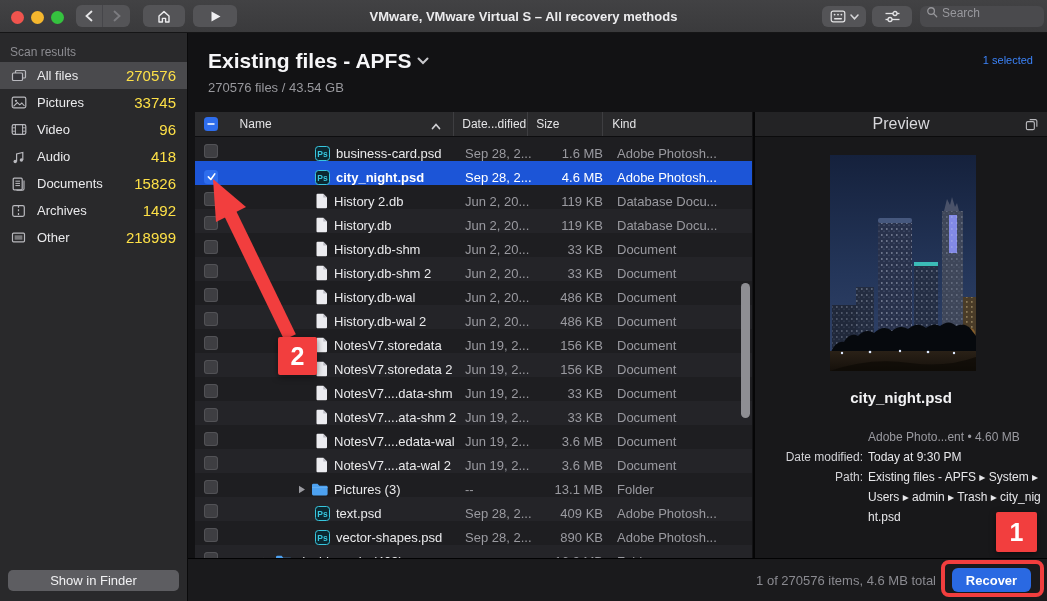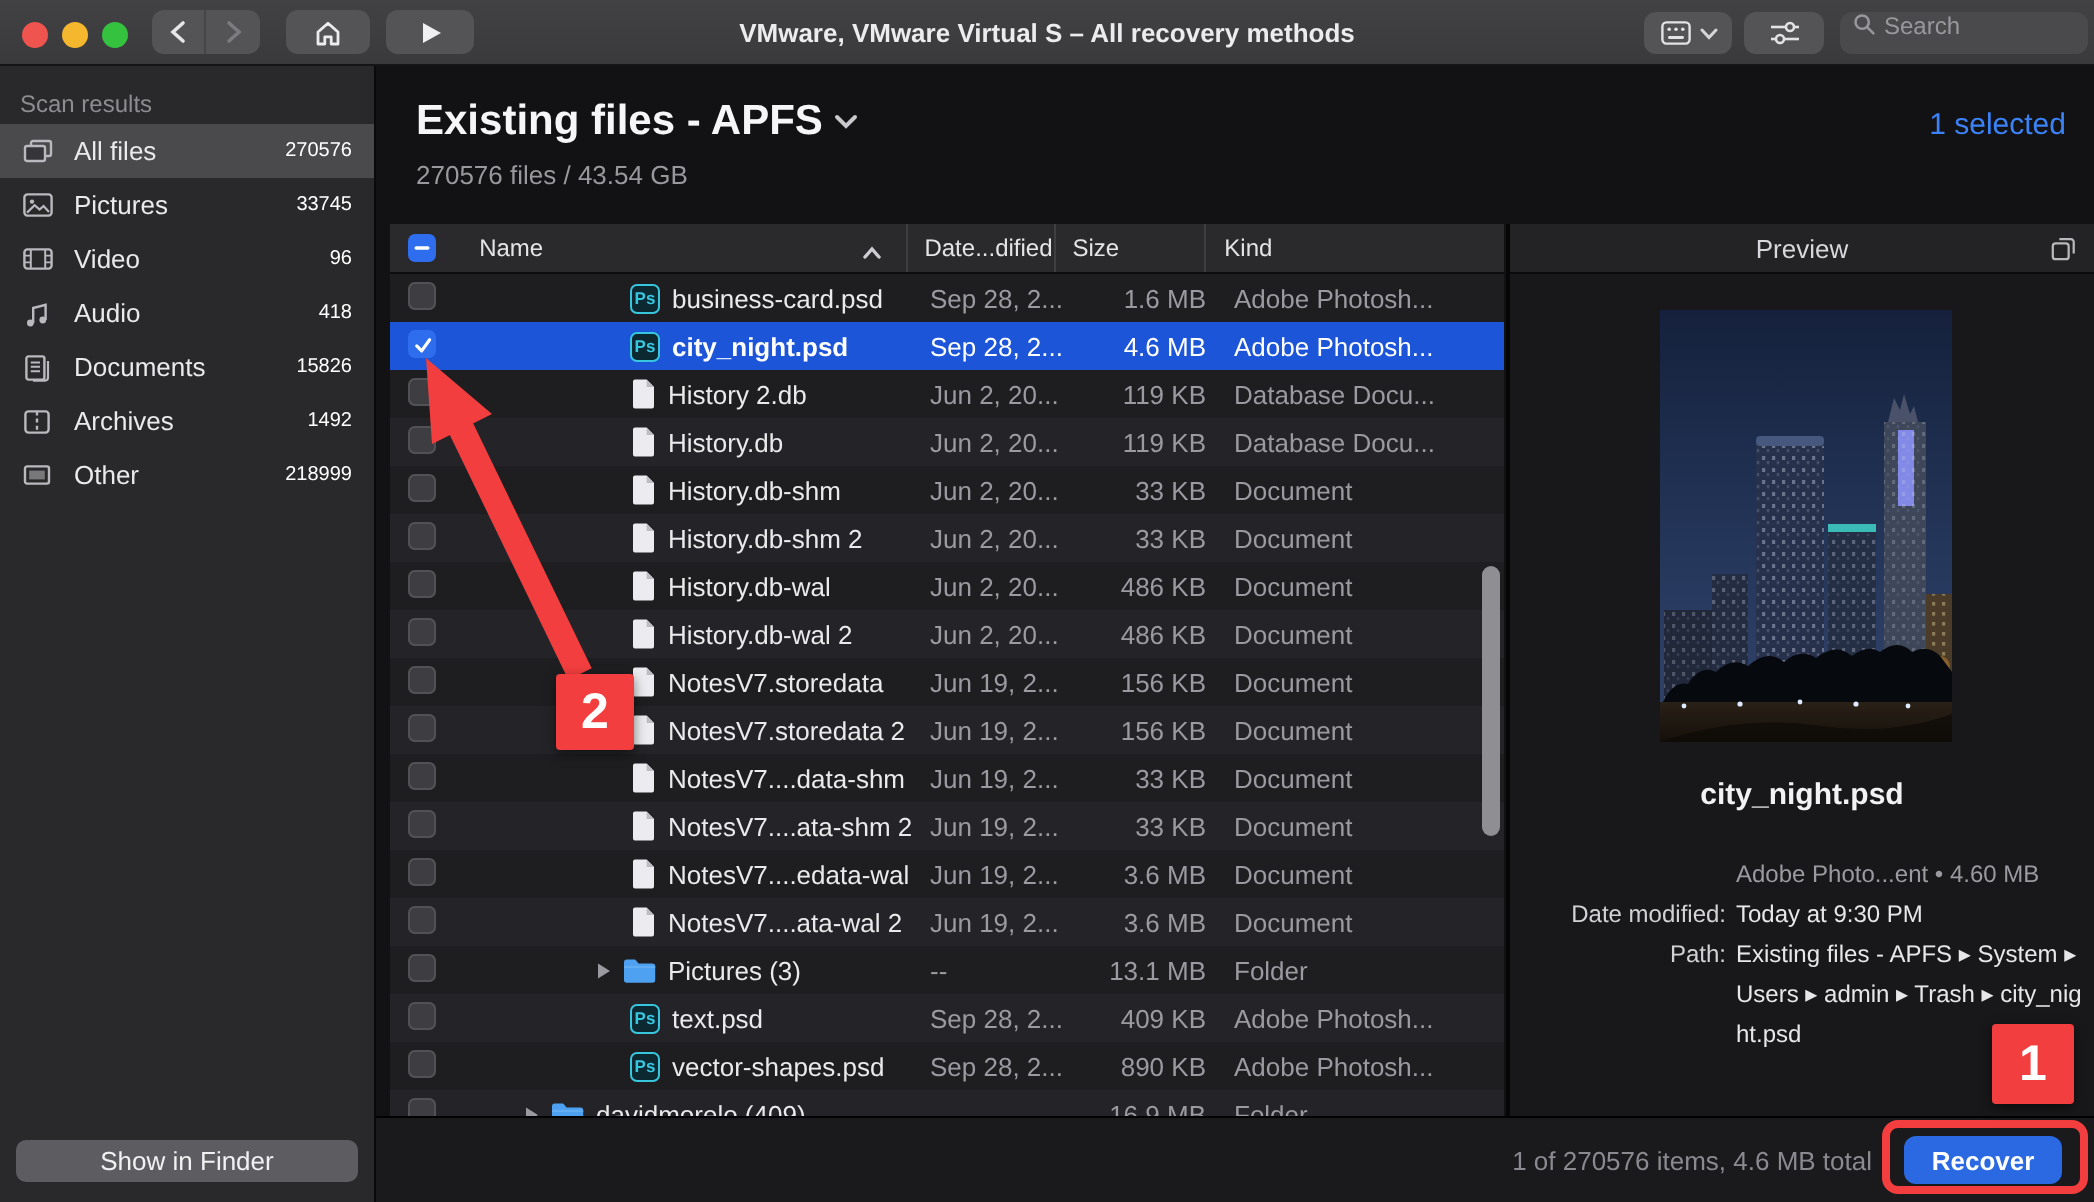--- a/index.html
+++ b/index.html
@@ -28,43 +28,43 @@
 
   
   .sidebar { position:absolute; left:0; top:33px; width:188px; height:568px;
              background:#29292b; border-right:1px solid #0a0a0b; }
   .side-caption { position:absolute; left:10px; top:12px; font-size:12px; color:#8c8c91; }
   .side-list { position:absolute; left:0; top:29px; width:100%; }
   .side-item { height:27px; display:flex; align-items:center; padding:0 11px; font-size:13px; color:#eaeaec; }
   .side-item.selected { background:#4a4a4d; }
   .s-icon { width:17px; height:15px; margin-right:9px; display:flex; align-items:center; }
   .s-label { flex:1; }
-  .s-count { color:#ffffff; font-size:10px; }
+  .s-count { color:#fde047; font-size:15px; }
   .finder-btn { position:absolute; left:8px; top:537px; width:171px; height:21px;
                 background:#5d5d61; border-radius:5px; color:#f1f1f3; font-size:13px;
                 display:flex; align-items:center; justify-content:center; }
 
   
   .page-title { position:absolute; left:208px; top:49px; font-size:21px; font-weight:bold;
                 color:#f6f6f8; display:flex; align-items:center; gap:6px; }
   .page-sub { position:absolute; left:208px; top:80px; font-size:13px; color:#98989d; }
-  .sel-count { position:absolute; right:14px; top:54px; font-size:15px; color:#3b82f7; }
+  .sel-count { position:absolute; right:14px; top:54px; font-size:11px; color:#3b82f7; }
 
   
   .file-table { position:absolute; left:195px; top:112px; width:557px; height:446px;
                 overflow:hidden; font-size:13px; }
   .t-head { height:25px; background:#2a2a2c; border-bottom:1px solid #0d0d0f;
             display:flex; align-items:center; color:#e4e4e6; font-size:12px; }
   .hc-check { width:37px; padding-left:9px; }
   .hc-name { width:225px; padding-left:8px; position:relative; }
   .hc-date { width:75px; padding-left:8px; border-left:1px solid #3e3e41; height:100%; display:flex; align-items:center; }
   .hc-size { width:76px; padding-left:8px; border-left:1px solid #3e3e41; height:100%; display:flex; align-items:center; }
   .hc-kind { width:152px; padding-left:9px; border-left:1px solid #3e3e41; height:100%; display:flex; align-items:center; }
   .sort-ind { position:absolute; right:12px; top:2px; }
-  .t-row { height:24px; display:flex; align-items:center; background:#1e1e21; }
+  .t-row { height:24px; display:flex; align-items:flex-end; background:#1e1e21; }
   .t-row.alt { background:#242428; }
   .t-row.sel { background:#1c55d7; }
   .c-check { width:37px; padding-left:9px; }
   .c-name { width:225px; display:flex; align-items:center; white-space:nowrap; overflow:hidden; color:#eaeaec; }
   .c-date { width:75px; padding-left:8px; color:#9a9aa0; white-space:nowrap; overflow:hidden; }
   .c-size { width:76px; padding-right:5px; text-align:right; color:#9a9aa0; white-space:nowrap; }
   .c-kind { width:144px; padding-left:9px; color:#9a9aa0; white-space:nowrap; overflow:hidden; }
   .t-row.sel .c-date, .t-row.sel .c-size, .t-row.sel .c-kind { color:#fff; }
   .t-row.sel .c-name { color:#fff; font-weight:bold; }
   .cb { width:14px; height:14px; border-radius:3.5px; background:#3e3e42;
@@ -77,21 +77,21 @@
   .f-icon { display:inline-flex; margin-right:6px; flex:0 0 auto; }
   .fname { overflow:hidden; text-overflow:ellipsis; }
 
   .scroll-thumb { position:absolute; left:741px; top:283px; width:9px; height:135px;
                   background:#8e8e93; border-radius:4.5px; }
   .v-div { position:absolute; left:753px; top:112px; width:2px; height:446px; background:#060607; }
 
   
   .preview { position:absolute; left:755px; top:112px; width:292px; height:446px; background:#18181a; }
   .p-head { height:25px; background:#232325; border-bottom:1px solid #0b0b0c; position:relative;
-            display:flex; align-items:center; justify-content:center; color:#d8d8dc; font-size:13px; }
+            display:flex; align-items:center; justify-content:center; color:#d8d8dc; font-size:16px; }
   .p-copy { position:absolute; right:8px; top:5px; }
   .p-img { position:absolute; left:75px; top:43px; width:146px; height:216px; }
   .p-name { position:absolute; left:0; top:277px; width:100%; text-align:center;
             font-size:15px; font-weight:bold; color:#f2f2f4; }
   .p-meta { position:absolute; left:8px; top:315px; width:278px; display:grid;
             grid-template-columns:100px 1fr; column-gap:5px; font-size:12px; line-height:20px; }
   .m-label { text-align:right; color:#d2d2d6; }
   .m-value { color:#e7e7ea; }
   .m-value.dim { color:#9a9aa0; }
   .m-value.path { word-break:break-all; }

